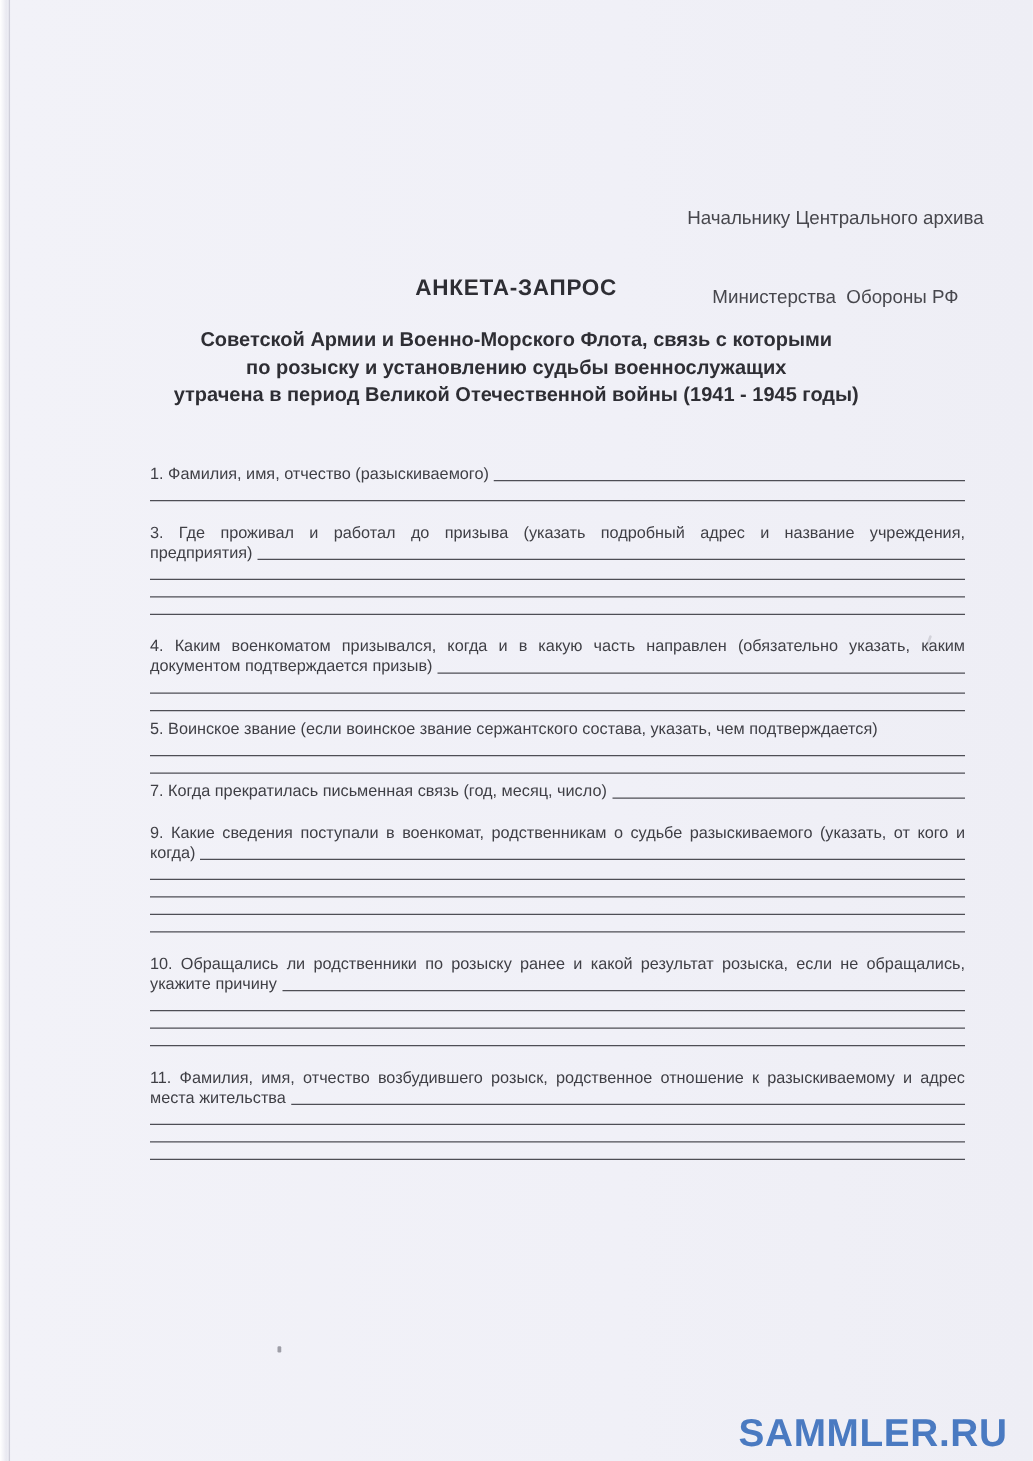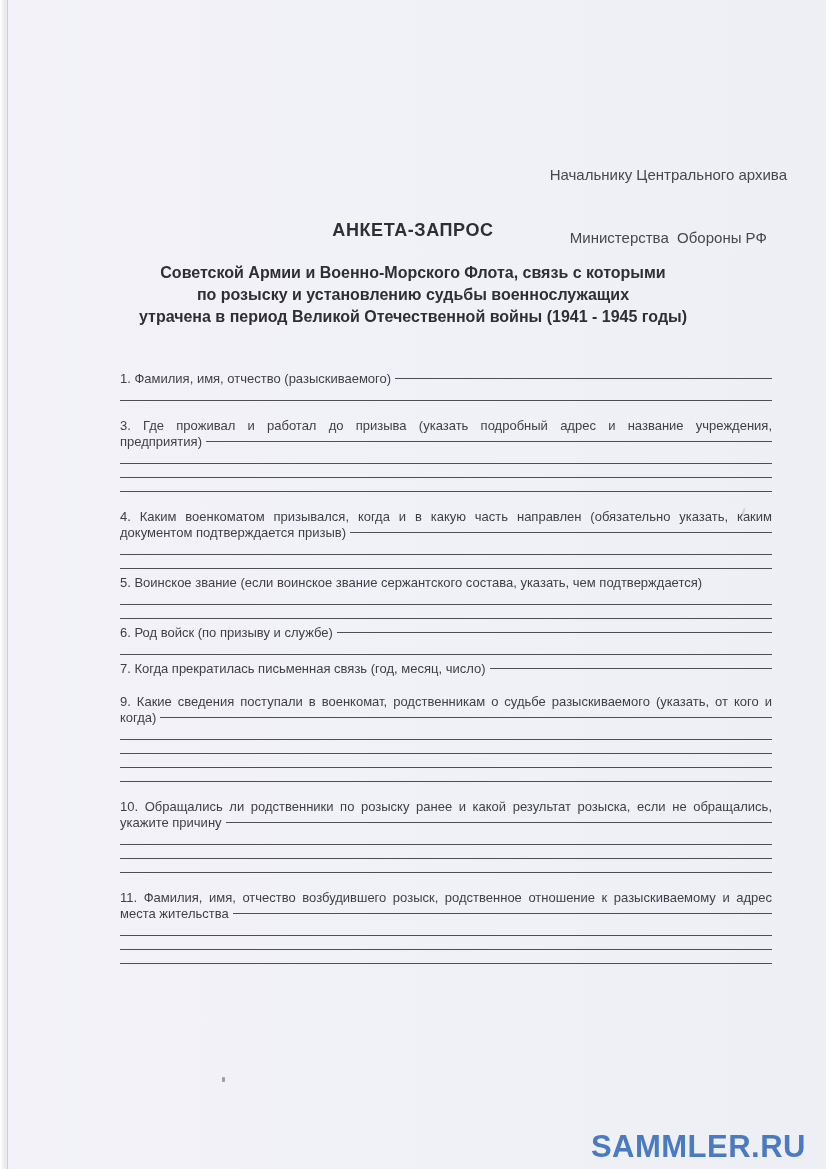--- a/index.html
+++ b/index.html
@@ -52,21 +52,21 @@
 
   .fields{
     position:absolute;top:371px;left:120px;width:652px;
   }
   .field{margin-bottom:6px;}
   .field.no-gap{margin-bottom:17px;}
   .label-row{
     font-size:13px;line-height:16px;color:var(--ink);
   }
   .label-row.justify{text-align:justify;text-align-last:justify;margin-top:17px;}
-  .tail-row{display:flex;align-items:center;font-size:13px;line-height:16px;}
+  .tail-row{display:flex;align-items:flex-end;font-size:13px;line-height:16px;}
   .tail-row .label-text{white-space:pre;}
   .fill-line{flex:1;border-bottom:1.3px solid var(--rule);margin-bottom:2px;margin-left:4px;}
   .blank-line{height:14px;border-bottom:1.3px solid var(--rule);}
 
   .watermark{
     position:absolute;right:20px;bottom:4px;
     font-size:31px;font-weight:700;letter-spacing:.5px;
     color:var(--wm);
   }
 </style>
@@ -130,29 +130,20 @@
     </div>
 
     <div class="field">
       <div class="label-row">5. Воинское звание (если воинское звание сержантского состава, указать, чем подтверждается)</div>
       <div>
           <div class="blank-line"></div>
           <div class="blank-line"></div>
         </div>
     </div>
 
-    <div class="field">
-      <div class="tail-row">
-        <span class="label-text">6. Род войск (по призыву и службе)</span>
-        <span class="fill-line"></span>
-      </div>
-      <div>
-          <div class="blank-line"></div>
-        </div>
-    </div>
 
     <div class="field no-gap">
       <div class="tail-row">
         <span class="label-text">7. Когда прекратилась письменная связь (год, месяц, число)</span>
         <span class="fill-line"></span>
       </div>
       <div></div>
     </div>
 
 

